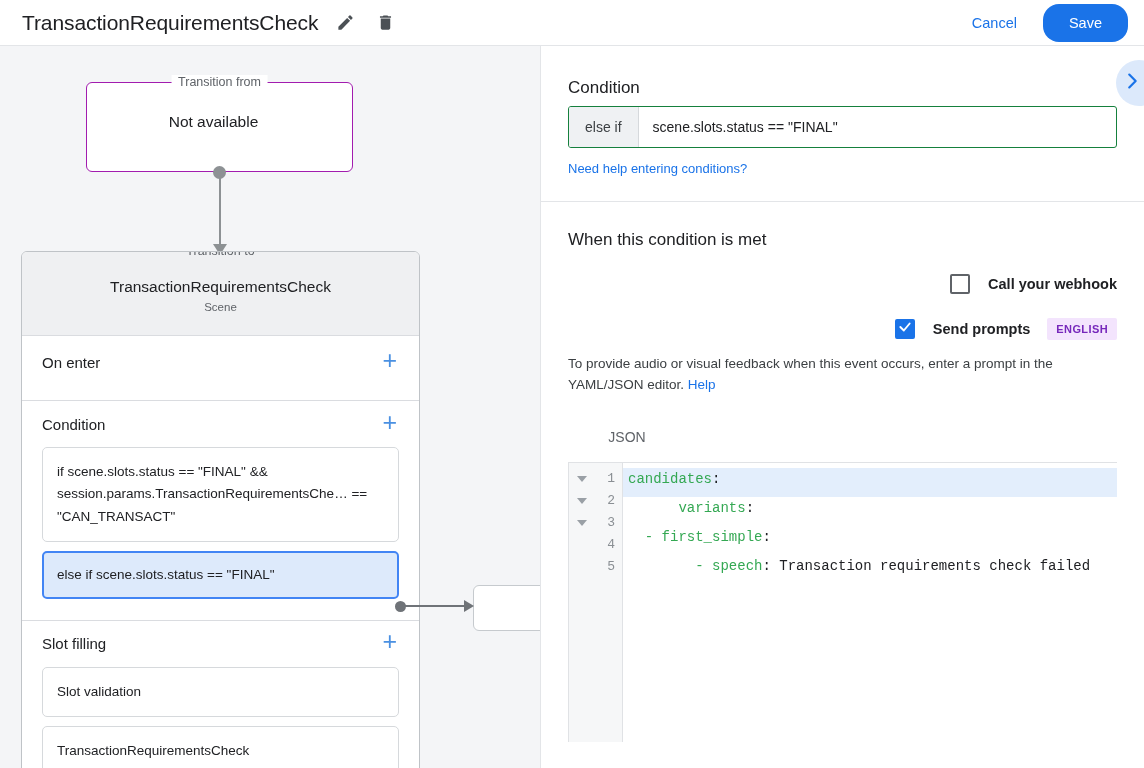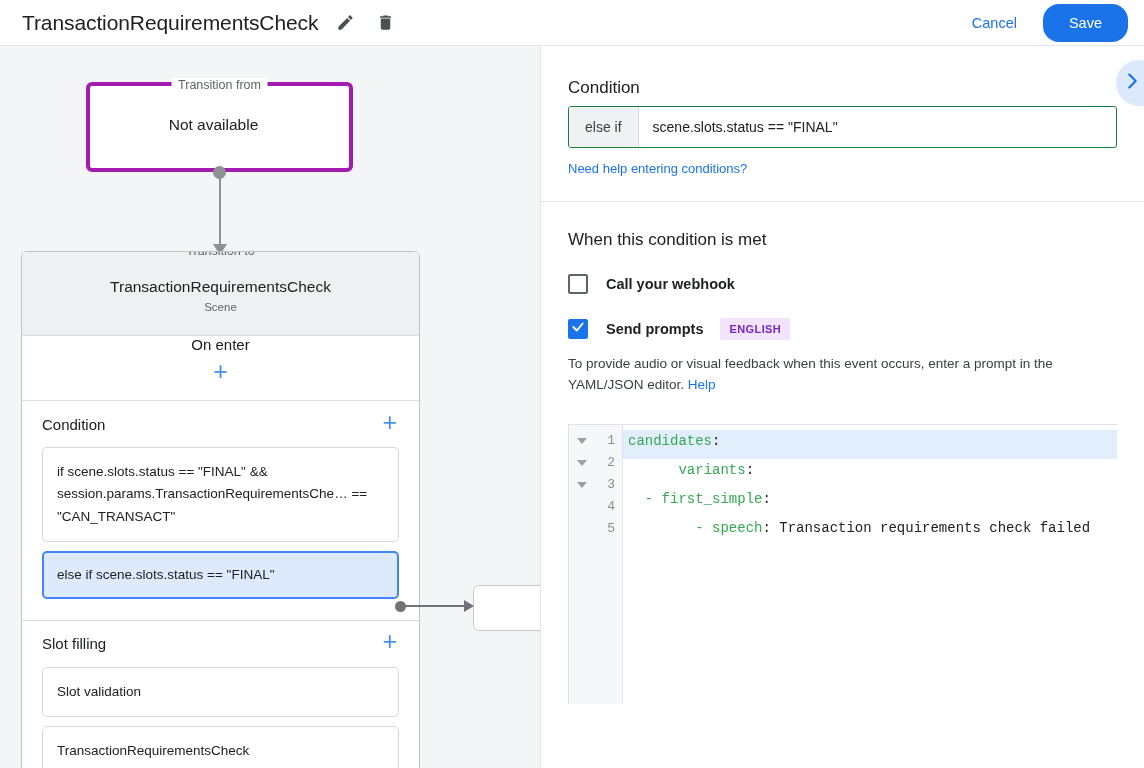--- a/index.html
+++ b/index.html
@@ -55,21 +55,21 @@
   .canvas {
     position: absolute; top: 0; left: 0;
     width: 540px; height: 722px;
     background: #f4f5f7;
     overflow: hidden;
   }
 
   
   .fieldbox {
     position: absolute;
-    border: 4px solid #a21caf;
+    border: 1px solid #a21caf;
     border-radius: 6px;
   }
   .fieldbox > .legend {
     position: absolute; top: -8px; left: 50%;
     transform: translateX(-50%);
     background: #f4f5f7;
     padding: 0 7px;
     font-size: 12.5px;
     color: #5f6368;
     white-space: nowrap;
@@ -137,21 +137,21 @@
   }
   .sec-head {
     display: flex; align-items: center; justify-content: space-between;
     height: 46px;
   }
   .sec-title { font-size: 15px; color: #202124; }
   .plus-btn {
     color: #4a90e2; font-size: 25px; line-height: 1;
     cursor: pointer; font-weight: 300; padding: 0 2px 4px 2px;
   }
-  .sec-head.only { height: 52px; flex-direction: column; }
+  .sec-head.only { height: 52px; }
 
   .item-card {
     border: 1px solid #d6d9dc;
     border-radius: 5px;
     padding: 11px 14px;
     font-size: 13.5px;
     color: #202124;
     line-height: 1.65;
     margin-bottom: 9px;
     background: #ffffff;
@@ -240,21 +240,21 @@
     padding: 0 14px;
     font-size: 14px; color: #202124;
   }
   .help-link {
     display: inline-block; margin-top: 13px;
     color: #1a73e8; font-size: 13px; cursor: pointer;
     text-decoration: none;
   }
 
   .panel-sec.second { padding-top: 28px; }
-  .check-row { display: flex; align-items: center; margin-top: 24px; }
+  .check-row { display: flex; align-items: center; margin-top: 24px; justify-content: flex-end; }
   .cbx {
     width: 20px; height: 20px;
     border: 2px solid #5f6368;
     border-radius: 2px;
     background: #ffffff;
     cursor: pointer;
     flex: 0 0 auto;
   }
   .cbx.checked {
     background: #1a73e8; border-color: #1a73e8;
@@ -453,20 +453,21 @@
         <div class="cbx-label">Send prompts</div>
         <div class="badge">ENGLISH</div>
       </div>
 
       <div class="desc">
         <span>To provide audio or visual feedback when this event occurs, enter a prompt in the YAML/JSON editor.</span>
         <a>Help</a>
       </div>
 
       <div class="tabs">
+        <div class="tab">JSON</div>
       </div>
 
       <div class="editor">
         <div class="fold-col">
           <div class="fold">
               <span class="fold-tri"></span>
             </div>
           <div class="fold">
               <span class="fold-tri"></span>
             </div>

